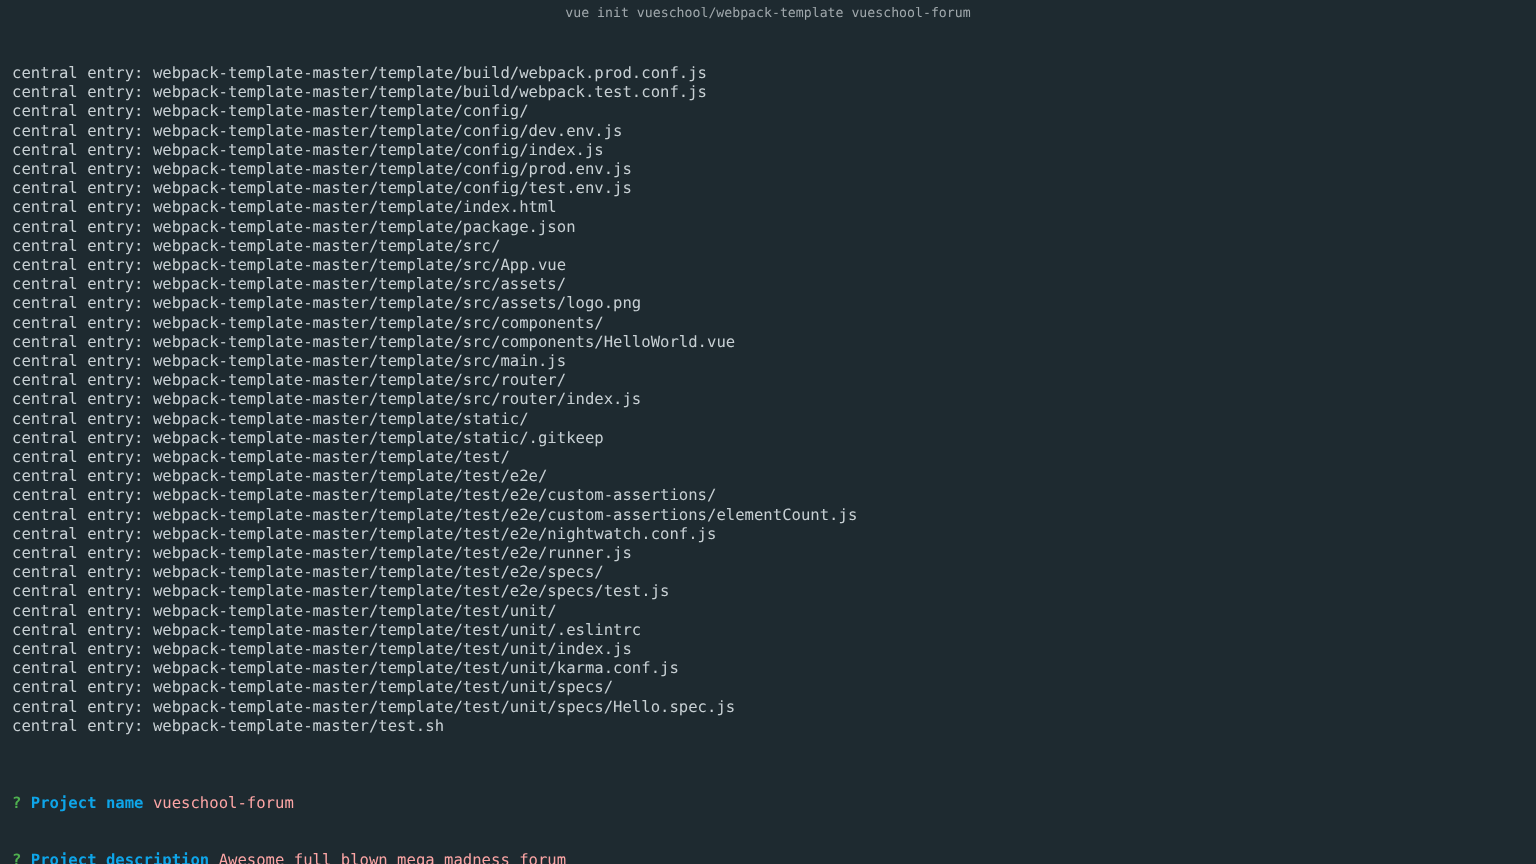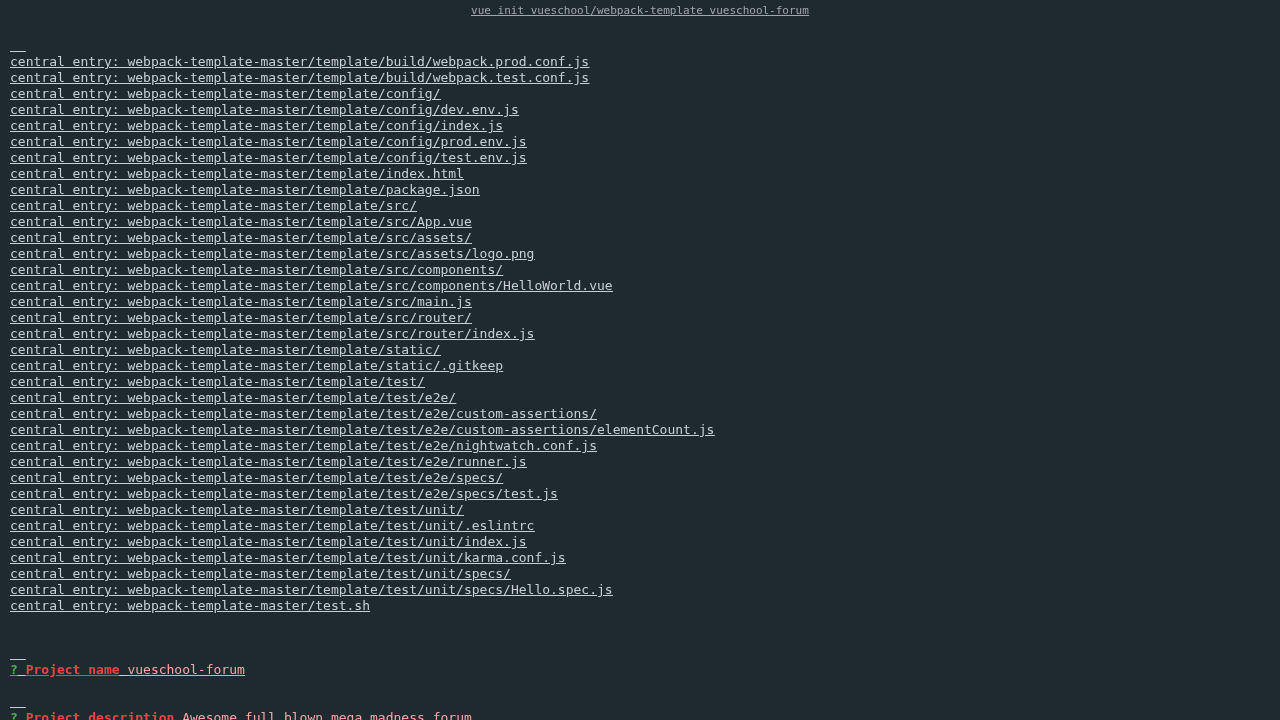--- a/index.html
+++ b/index.html
@@ -1,15 +1,15 @@
 <!DOCTYPE html>
 <html><head>
 <meta charset="utf-8">
 <style>
-  * { margin: 0; padding: 0; box-sizing: border-box; text-decoration: underline; }
+  * { margin: 0; padding: 0; box-sizing: border-box; }
   body {
     background: #1e2a30;
     color: #c8d0d4;
     font-family: "Menlo", "Monaco", "Consolas", monospace;
     font-size: 13px;
     line-height: 16px;
     width: 1280px;
     height: 720px;
     overflow: hidden;
   }
@@ -20,21 +20,21 @@
     line-height: 22px;
     color: #a0a8ac;
   }
   .terminal {
     padding: 0 10px;
     white-space: pre;
   }
   .line { display: block; }
   .prompt-row { display: block; }
   .q { color: #4fb04f; font-weight: bold; }
-  .label { color: #ef4444; font-weight: bold; }
+  .label { color: #0ea5e9; font-weight: bold; }
   .answer { color: #fca5a5; }
 </style>
 </head>
 <body>
 
 <div class="titlebar">vue init vueschool/webpack-template vueschool-forum</div>
 
 <div class="terminal">
   <div id="entries-container"><span class="line">central entry: webpack-template-master/template/build/webpack.prod.conf.js</span><span class="line">central entry: webpack-template-master/template/build/webpack.test.conf.js</span><span class="line">central entry: webpack-template-master/template/config/</span><span class="line">central entry: webpack-template-master/template/config/dev.env.js</span><span class="line">central entry: webpack-template-master/template/config/index.js</span><span class="line">central entry: webpack-template-master/template/config/prod.env.js</span><span class="line">central entry: webpack-template-master/template/config/test.env.js</span><span class="line">central entry: webpack-template-master/template/index.html</span><span class="line">central entry: webpack-template-master/template/package.json</span><span class="line">central entry: webpack-template-master/template/src/</span><span class="line">central entry: webpack-template-master/template/src/App.vue</span><span class="line">central entry: webpack-template-master/template/src/assets/</span><span class="line">central entry: webpack-template-master/template/src/assets/logo.png</span><span class="line">central entry: webpack-template-master/template/src/components/</span><span class="line">central entry: webpack-template-master/template/src/components/HelloWorld.vue</span><span class="line">central entry: webpack-template-master/template/src/main.js</span><span class="line">central entry: webpack-template-master/template/src/router/</span><span class="line">central entry: webpack-template-master/template/src/router/index.js</span><span class="line">central entry: webpack-template-master/template/static/</span><span class="line">central entry: webpack-template-master/template/static/.gitkeep</span><span class="line">central entry: webpack-template-master/template/test/</span><span class="line">central entry: webpack-template-master/template/test/e2e/</span><span class="line">central entry: webpack-template-master/template/test/e2e/custom-assertions/</span><span class="line">central entry: webpack-template-master/template/test/e2e/custom-assertions/elementCount.js</span><span class="line">central entry: webpack-template-master/template/test/e2e/nightwatch.conf.js</span><span class="line">central entry: webpack-template-master/template/test/e2e/runner.js</span><span class="line">central entry: webpack-template-master/template/test/e2e/specs/</span><span class="line">central entry: webpack-template-master/template/test/e2e/specs/test.js</span><span class="line">central entry: webpack-template-master/template/test/unit/</span><span class="line">central entry: webpack-template-master/template/test/unit/.eslintrc</span><span class="line">central entry: webpack-template-master/template/test/unit/index.js</span><span class="line">central entry: webpack-template-master/template/test/unit/karma.conf.js</span><span class="line">central entry: webpack-template-master/template/test/unit/specs/</span><span class="line">central entry: webpack-template-master/template/test/unit/specs/Hello.spec.js</span><span class="line">central entry: webpack-template-master/test.sh</span></div>
 

